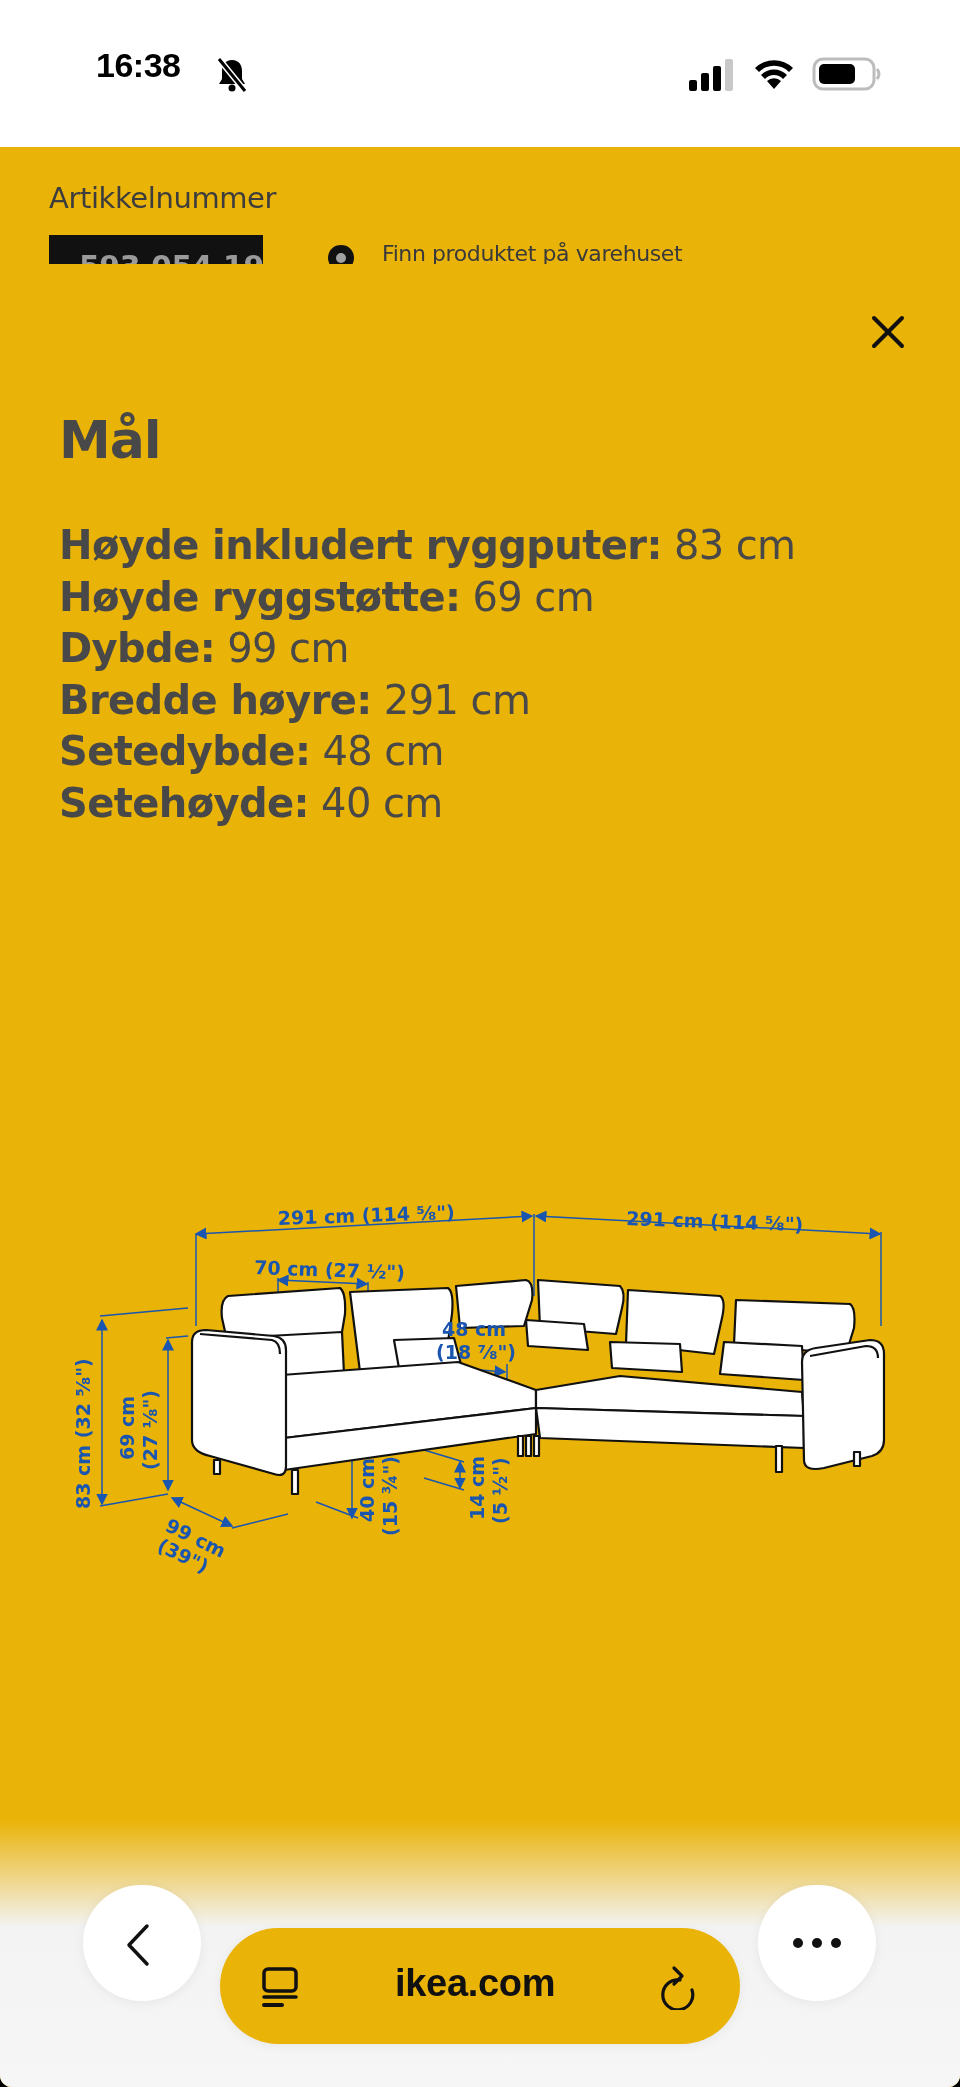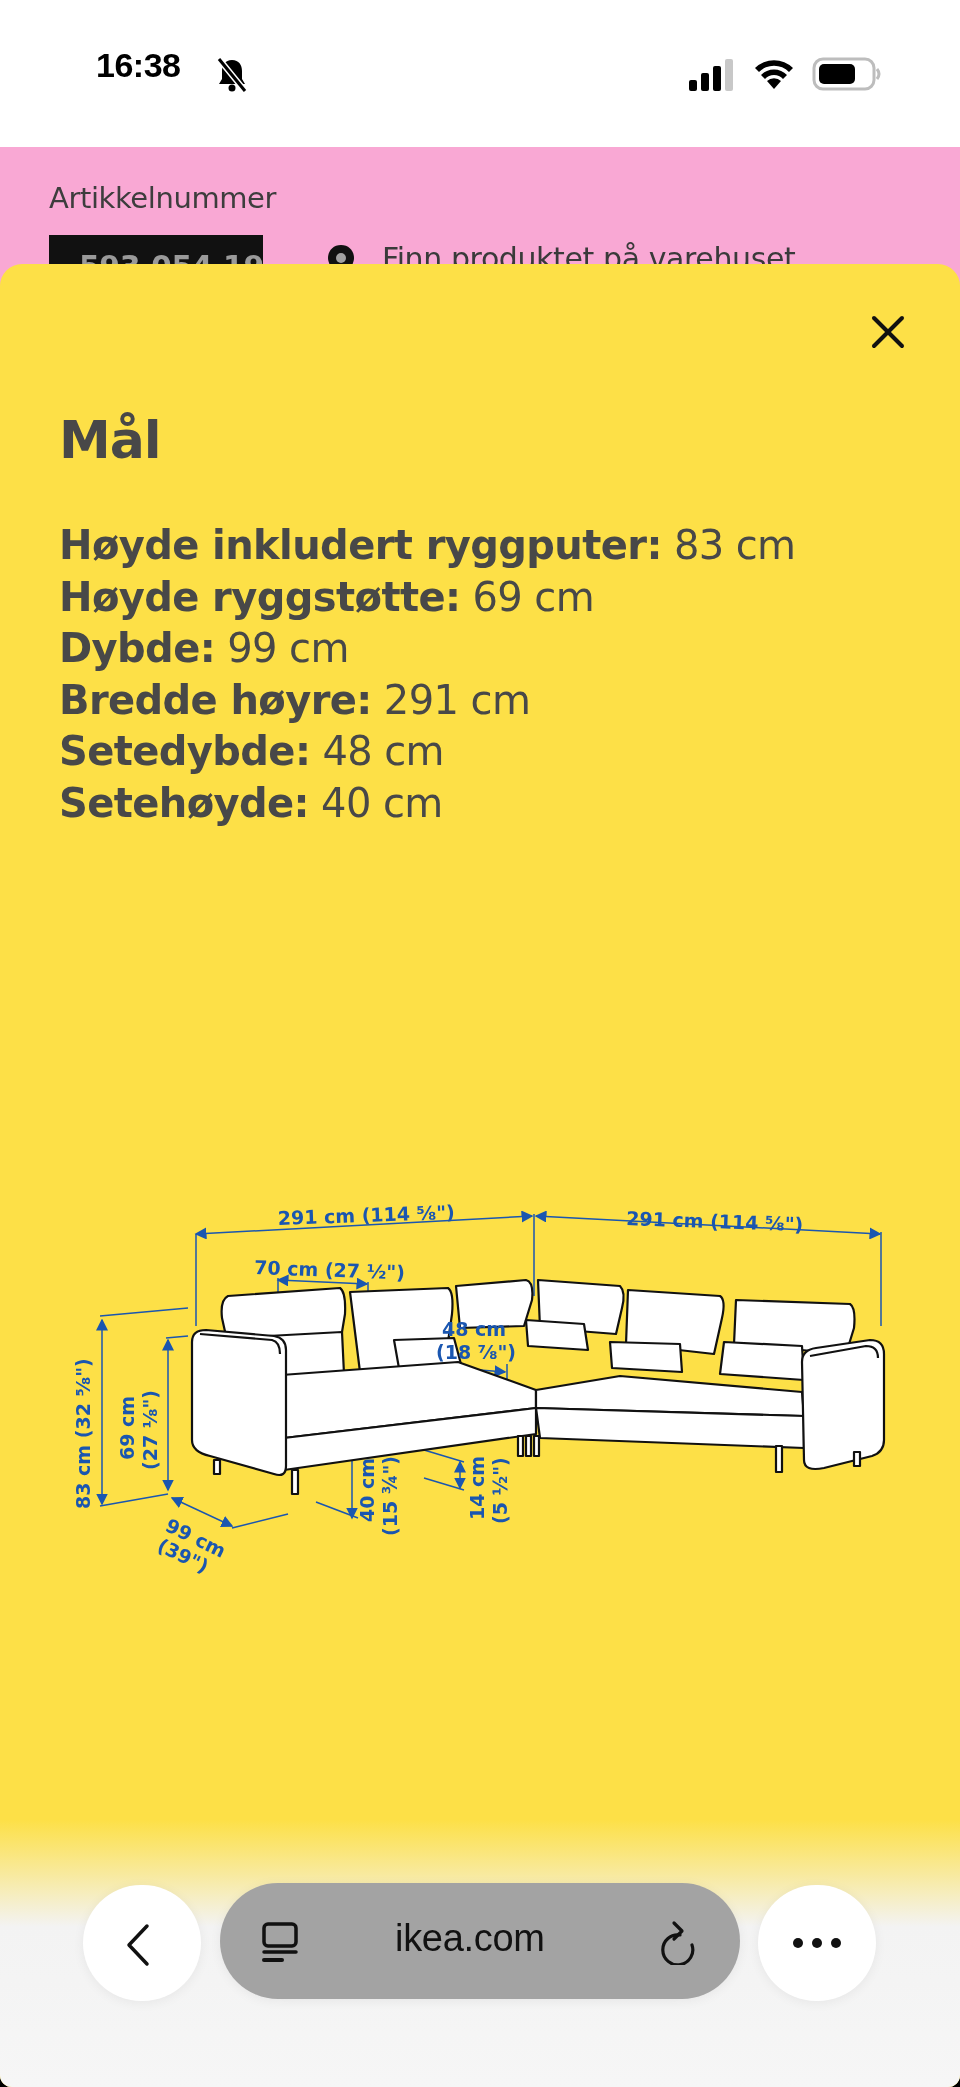--- a/index.html
+++ b/index.html
@@ -9,42 +9,42 @@
 
   
   .status-bar { position: absolute; left: 0; top: 0; width: 960px; height: 147px; background: #fff; }
   .status-time { position: absolute; left: 96px; top: 46px; font-size: 34px; font-weight: bold; color: #000; font-family: "Liberation Sans", sans-serif; letter-spacing: -0.5px; }
   .bell-icon { position: absolute; left: 214px; top: 56px; width: 36px; height: 38px; }
   .signal-icon { position: absolute; left: 688px; top: 58px; width: 48px; height: 34px; }
   .wifi-icon { position: absolute; left: 752px; top: 56px; width: 44px; height: 36px; }
   .battery-icon { position: absolute; left: 812px; top: 56px; width: 70px; height: 36px; }
 
   
-  .bg-page { position: absolute; left: 0; top: 147px; width: 960px; height: 140px; background: #f9a8d4; }
+  .bg-page { position: absolute; left: 0; top: 147px; width: 960px; height: 140px; background: #eab308; }
   .bg-label { position: absolute; left: 49px; top: 34px; font-size: 29px; color: #3d3d3d; font-family: "DejaVu Sans", sans-serif; font-weight: normal; letter-spacing: -0.4px; }
   .bg-article-box { position: absolute; left: 49px; top: 88px; width: 214px; height: 60px; background: #111; color: #9a9a9a; font-size: 30px; font-weight: bold; padding: 14px 0 0 30px; font-family: "DejaVu Sans", sans-serif; letter-spacing: -0.5px; }
   .bg-pin-icon { position: absolute; left: 326px; top: 96px; width: 30px; height: 40px; }
-  .bg-find-link { position: absolute; left: 382px; top: 94px; font-size: 30px; color: #3a3a3a; font-family: "DejaVu Sans", sans-serif; letter-spacing: -0.4px; }
-
-  
-  .sheet { position: absolute; left: 0; top: 264px; width: 960px; height: 1823px; background: #fde047; border-radius: 22px 22px 0 0; }
+  .bg-find-link { position: absolute; left: 382px; top: 94px; font-size: 22px; color: #3a3a3a; font-family: "DejaVu Sans", sans-serif; letter-spacing: -0.4px; }
+
+  
+  .sheet { position: absolute; left: 0; top: 264px; width: 960px; height: 1823px; background: #eab308; border-radius: 22px 22px 0 0; }
   .close-button { position: absolute; left: 868px; top: 48px; width 40px; width: 40px; height: 40px; cursor: pointer; }
   .sheet-title { position: absolute; left: 59px; top: 146px; font-size: 52px; font-weight: bold; color: #484848; font-family: "DejaVu Sans", sans-serif; letter-spacing: -1px; }
   .spec-list { position: absolute; left: 59px; top: 256px; list-style: none; }
   .spec-item { font-size: 40px; line-height: 51.5px; color: #484848; font-family: "DejaVu Sans", sans-serif; letter-spacing: -0.6px; white-space: nowrap; }
   .spec-label { font-weight: bold; }
   .spec-value { font-weight: normal; }
 
   .diagram { position: absolute; left: 60px; top: 940px; width: 840px; height: 380px; }
   .dim-text { font-family: "DejaVu Sans", sans-serif; font-weight: bold; fill: #1a56b0; font-size: 19px; }
 
   
   .toolbar-fade { position: absolute; left: 0; top: 1820px; width: 960px; height: 267px; background: linear-gradient(to bottom, rgba(246,246,246,0) 0%, #f3f3f3 40%, #f6f6f6 100%); }
   .tb-back { position: absolute; left: 83px; top: 1885px; width: 118px; height: 116px; background: #fff; border-radius: 58px; box-shadow: 0 2px 12px rgba(0,0,0,0.06); cursor: pointer; }
-  .tb-url { position: absolute; left: 220px; top: 1883px; width: 520px; height: 116px; background: #a3a3a3; border-radius: 58px; box-shadow: 0 2px 12px rgba(0,0,0,0.06); }
+  .tb-url { position: absolute; left: 220px; top: 1928px; width: 520px; height: 116px; background: #eab308; border-radius: 58px; box-shadow: 0 2px 12px rgba(0,0,0,0.06); font-weight: bold; }
   .tb-more { position: absolute; left: 758px; top: 1885px; width: 118px; height: 116px; background: #fff; border-radius: 58px; box-shadow: 0 2px 12px rgba(0,0,0,0.06); cursor: pointer; }
   .tb-url-text { position: absolute; left: 175px; top: 34px; font-size: 38px; color: #111; font-family: "Liberation Sans", sans-serif; letter-spacing: -0.3px; }
   .tabs-icon { position: absolute; left: 40px; top: 38px; width: 40px; height: 42px; cursor: pointer; }
   .reload-icon { position: absolute; left: 438px; top: 36px; width: 40px; height: 46px; cursor: pointer; }
   .chevron-left-icon { position: absolute; left: 40px; top: 38px; width: 30px; height: 44px; }
   .more-icon { position: absolute; left: 32px; top: 50px; width: 54px; height: 16px; }
 </style>
 </head>
 <body>
 

